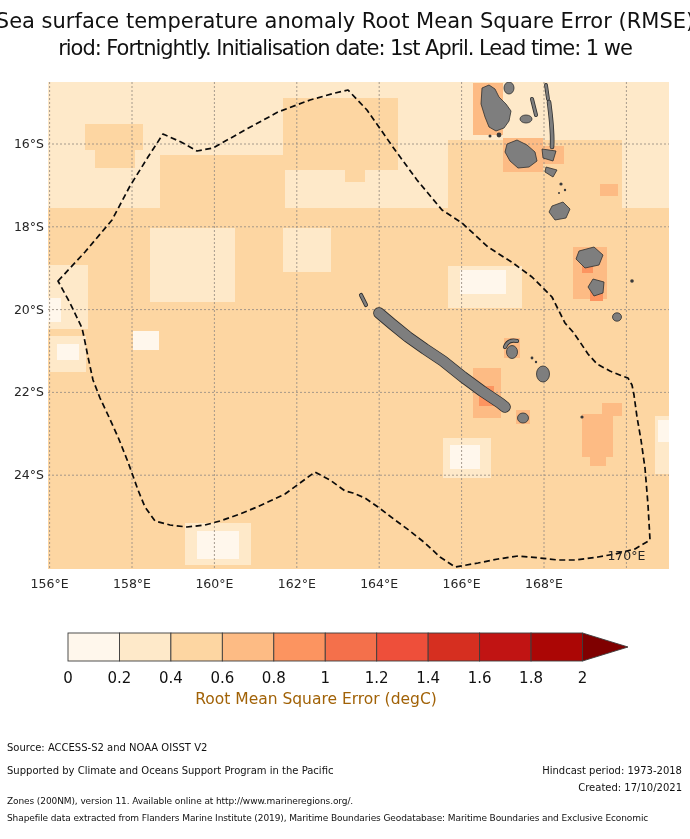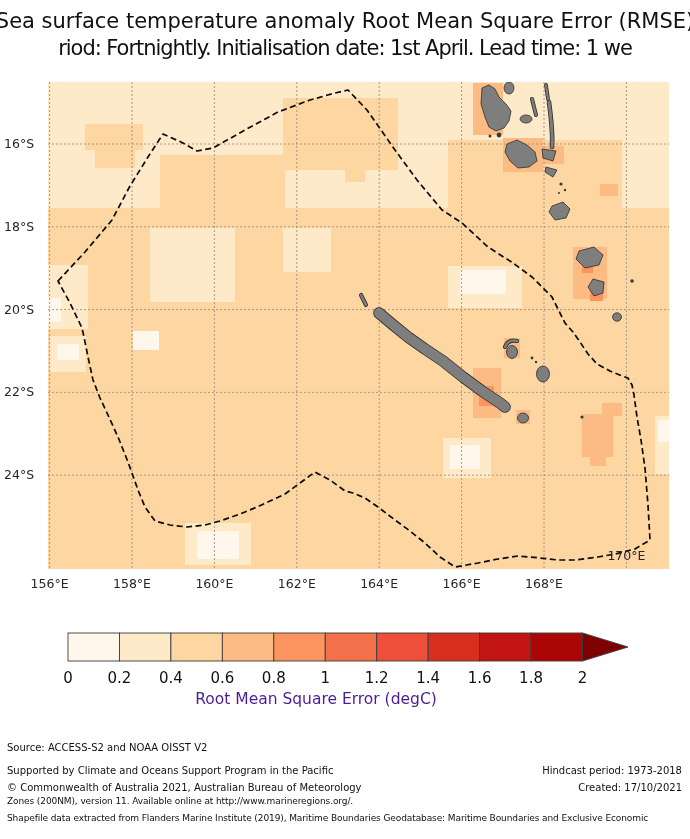--- a/index.html
+++ b/index.html
@@ -3,24 +3,24 @@
 <meta charset="utf-8">
 <style>
   html,body{margin:0;padding:0;background:#fff;}
   .page{position:relative;width:690px;height:839px;background:#fff;overflow:hidden;
         font-family:"DejaVu Sans",sans-serif;color:#1a1a1a;}
   .title-line{position:absolute;left:50%;transform:translateX(-50%);white-space:nowrap;
         font-size:21px;color:#111;}
   #title1{top:9px;}
   #title2{top:36px;letter-spacing:-1.05px;}
   .tick-label{position:absolute;font-size:12.5px;color:#262626;white-space:nowrap;}
-  .lat-label{width:40px;}
+  .lat-label{width:40px;text-align:right;}
   .lon-label{width:60px;text-align:center;}
   #cbar-label{position:absolute;top:690px;left:0;width:632px;text-align:center;
-        font-size:15.5px;color:#4c1d95;}
+        font-size:15.5px;color:#a16207;}
   .foot{position:absolute;font-size:10px;color:#111;white-space:nowrap;}
   #src{left:7px;top:742px;}
   #sup1{left:7px;top:765px;}
   #sup2{left:7px;top:782px;}
   #hind{right:8px;top:765px;text-align:right;}
   #created{right:8px;top:782px;text-align:right;}
   .disc{position:absolute;left:7px;width:683px;font-size:9px;letter-spacing:-0.1px;
         color:#111;white-space:nowrap;overflow:hidden;}
   #disc1{top:803px;}
   #disc2{top:812.6px;}
@@ -168,20 +168,19 @@
       <text x="428.15000000000003" y="683" text-anchor="middle" font-size="15px" fill="#111" font-family="&quot;DejaVu Sans&quot;,sans-serif">1.4</text>
       <text x="479.6" y="683" text-anchor="middle" font-size="15px" fill="#111" font-family="&quot;DejaVu Sans&quot;,sans-serif">1.6</text>
       <text x="531.05" y="683" text-anchor="middle" font-size="15px" fill="#111" font-family="&quot;DejaVu Sans&quot;,sans-serif">1.8</text>
       <text x="582.5" y="683" text-anchor="middle" font-size="15px" fill="#111" font-family="&quot;DejaVu Sans&quot;,sans-serif">2</text>
     </svg>
 
   <div id="cbar-label">Root Mean Square Error (degC)</div>
 
   <div class="foot" id="src">Source: ACCESS-S2 and NOAA OISST V2</div>
   <div class="foot" id="sup1">Supported by Climate and Oceans Support Program in the Pacific</div>
-  <div class="foot" id="sup2">© Commonwealth of Australia 2021, Australian Bureau of Meteorology</div>
   <div class="foot" id="hind">Hindcast period: 1973-2018</div>
   <div class="foot" id="created">Created: 17/10/2021</div>
 
   <div class="disc" id="disc2">Shapefile data extracted from Flanders Marine Institute (2019), Maritime Boundaries Geodatabase: Maritime Boundaries and Exclusive Economic</div>
   <div class="disc" id="disc3">Zones (200NM), version 11. Available online at http://www.marineregions.org/.</div>
 
 </div>
 
 </body></html>

